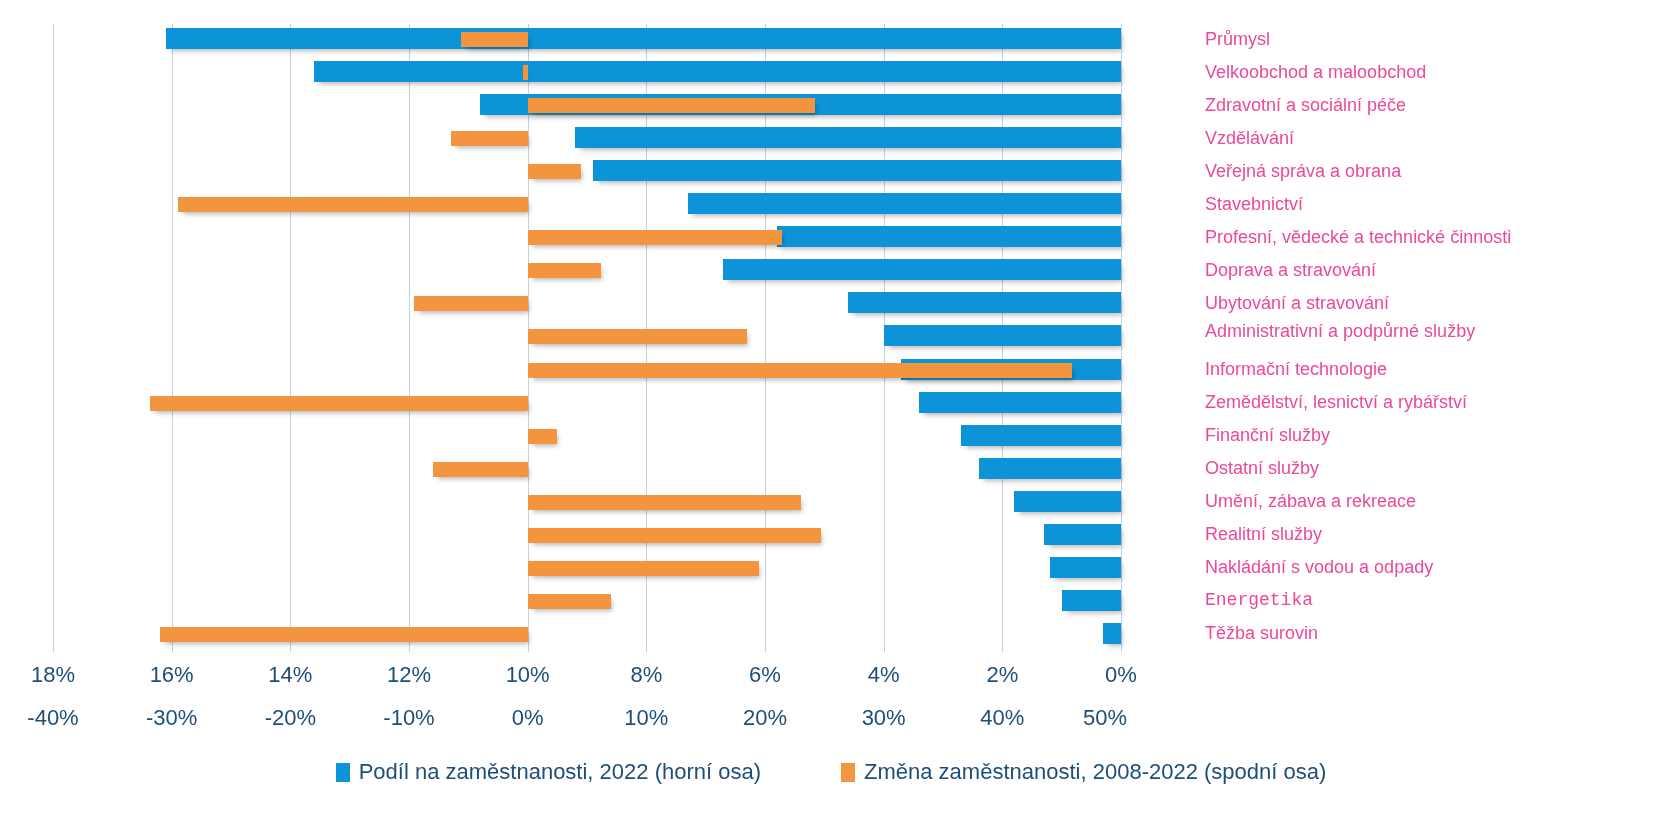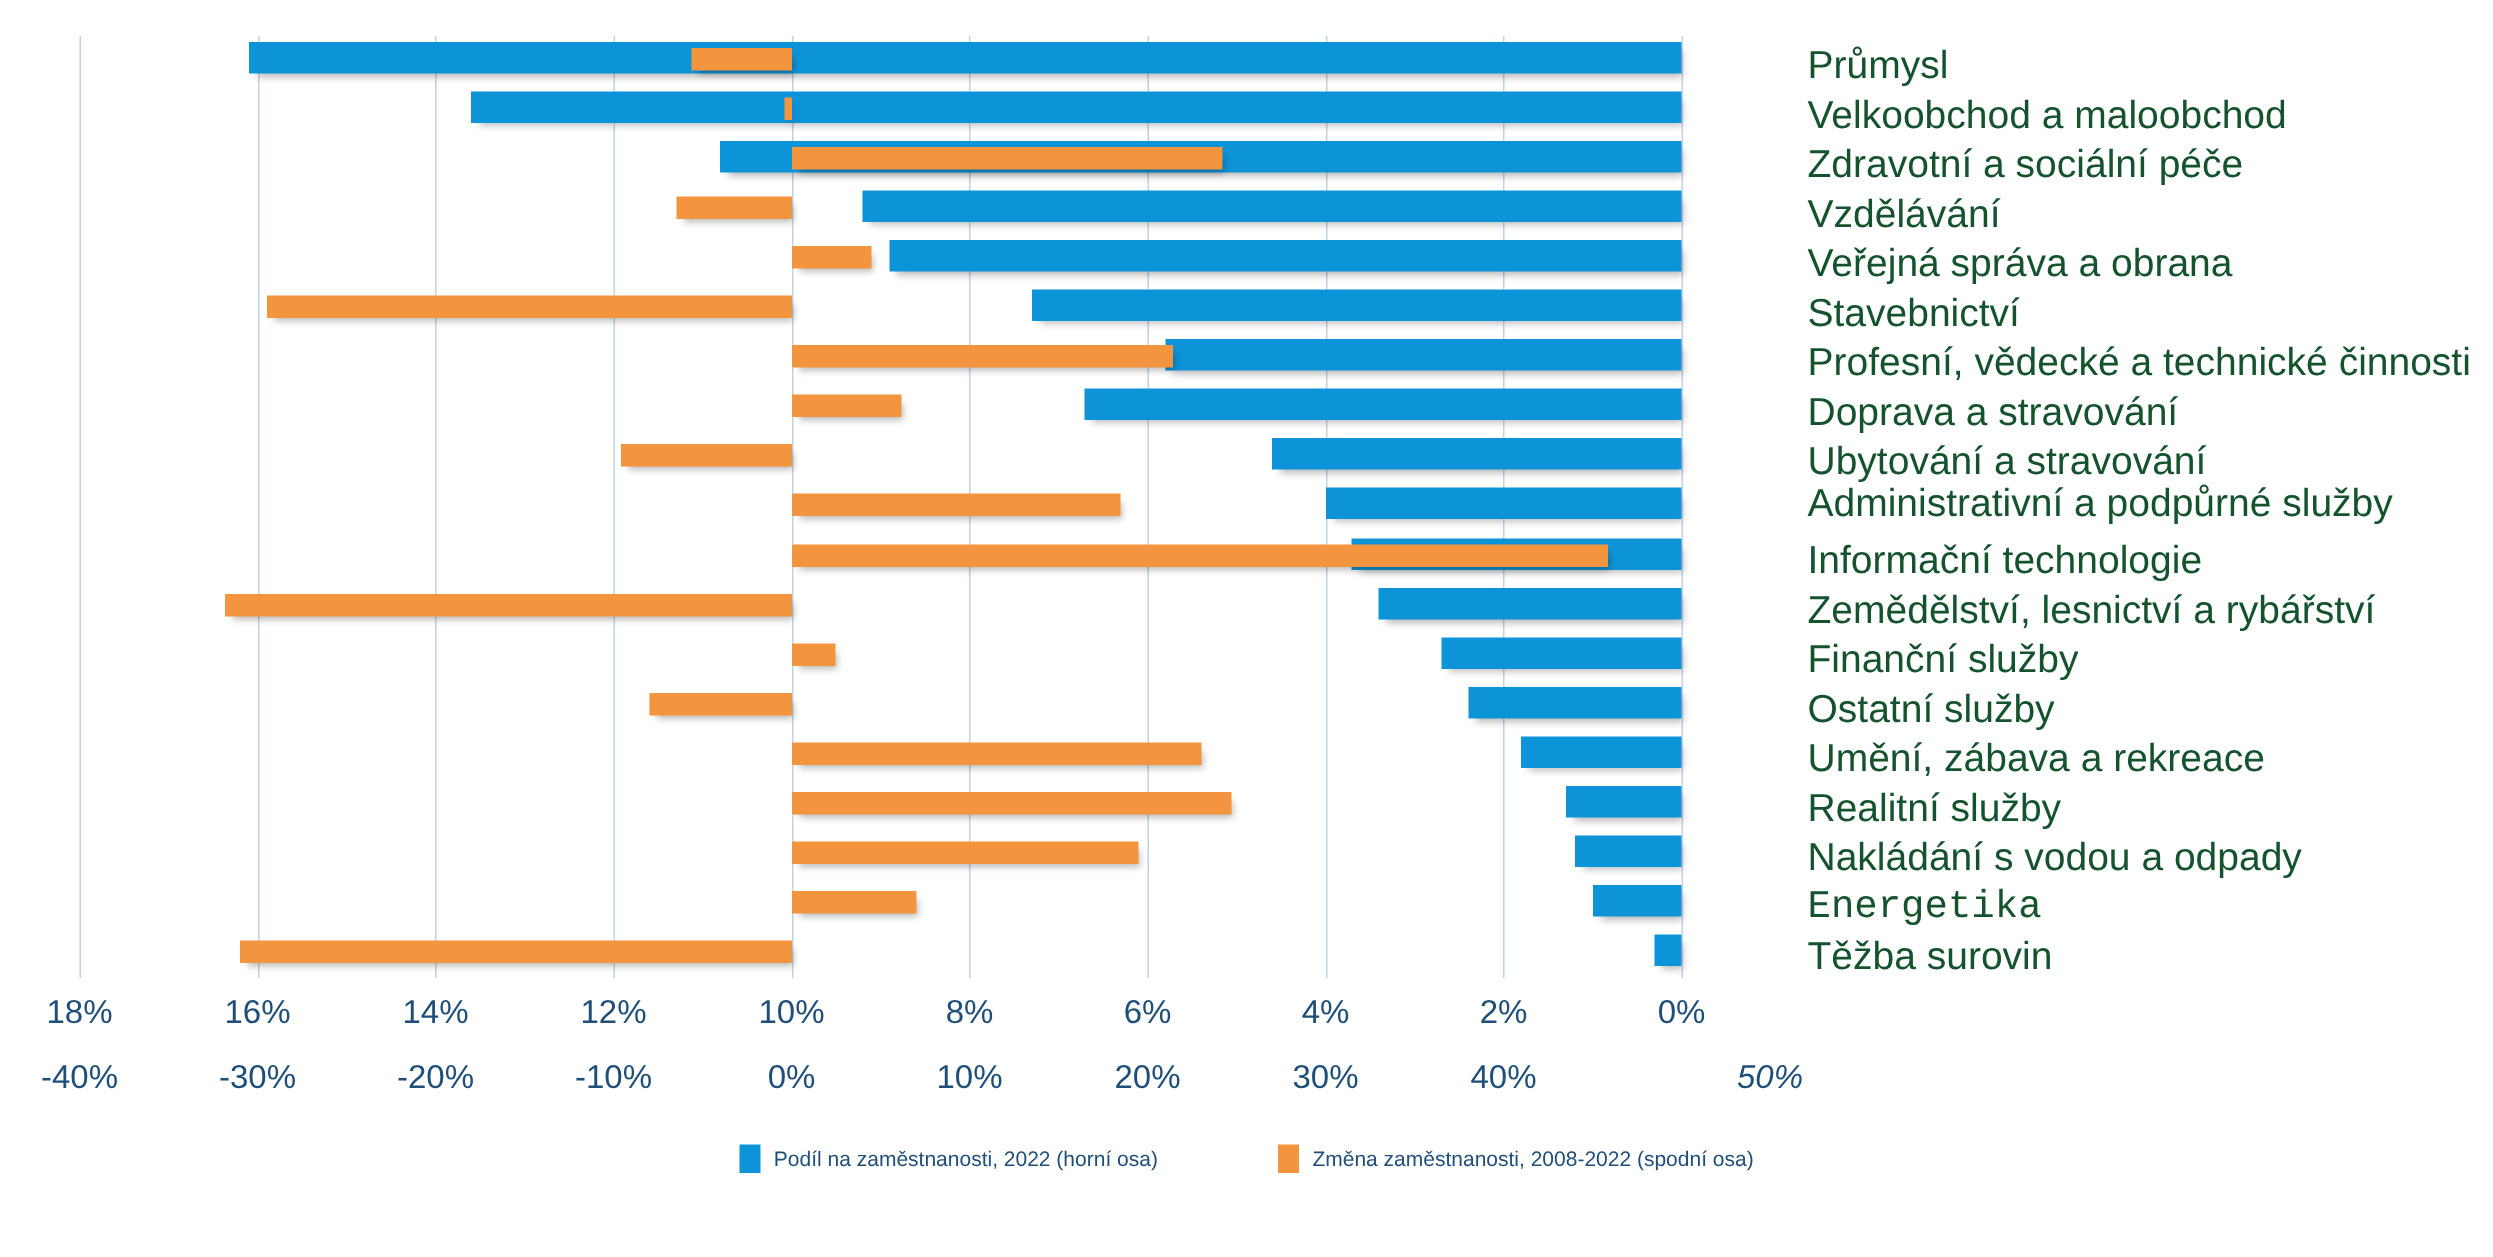--- a/index.html
+++ b/index.html
@@ -17,34 +17,34 @@
   .gridline{position:absolute;top:0;bottom:0;width:1px;background:#BFD3E6;}
 
   .rows{position:absolute;left:0;top:0;right:0;bottom:0;}
   .row{position:absolute;left:0;right:0;}
 
   .bar{position:absolute;box-shadow:3px 4px 5px -2px rgba(0,0,0,0.28);}
   .bar.blue{background:#0D93D7;}
   .bar.orange{background:#F3943E;}
 
   .cat-labels{position:absolute;left:1205px;top:24px;width:450px;height:628px;}
-  .cat{position:absolute;left:0;font-size:26px;color:#14532d;white-space:nowrap;line-height:1;}
+  .cat{position:absolute;left:0;font-size:18px;color:#ec4899;white-space:nowrap;line-height:1;}
 
   .axis{position:absolute;left:0;width:1662px;height:30px;}
   .axis .tick{position:absolute;font-size:22px;color:#1F4E79;transform:translateX(-50%);white-space:nowrap;}
   #axis-top{top:662px;}
   #axis-bottom{top:705px;}
 
   .legend{position:absolute;left:0;top:755px;width:1662px;height:34px;
           display:flex;justify-content:center;align-items:center;gap:80px;}
   .legend-item{display:flex;align-items:center;gap:9px;}
   .legend-swatch{width:14px;height:19px;display:block;}
   .legend-swatch.blue{background:#0D93D7;}
   .legend-swatch.orange{background:#F3943E;}
-  .legend-text{font-size:14px;color:#1F4E79;white-space:nowrap;}
+  .legend-text{font-size:22px;color:#1F4E79;white-space:nowrap;}
 </style>
 </head>
 <body>
 
 <div id="chart">
 
   <div class="plot" id="plot">
     <div id="gridlines">
         <div class="gridline" style="left: 0px;"></div>
         <div class="gridline" style="left: 118.667px;"></div>
@@ -174,21 +174,21 @@
   <div class="axis" id="axis-bottom">
       <span class="tick" style="left: 53px;">-40%</span>
       <span class="tick" style="left: 171.667px;">-30%</span>
       <span class="tick" style="left: 290.333px;">-20%</span>
       <span class="tick" style="left: 409px;">-10%</span>
       <span class="tick" style="left: 527.667px;">0%</span>
       <span class="tick" style="left: 646.333px;">10%</span>
       <span class="tick" style="left: 765px;">20%</span>
       <span class="tick" style="left: 883.667px;">30%</span>
       <span class="tick" style="left: 1002.33px;">40%</span>
-      <span class="tick" style="left: 1180px; font-style: italic;">50%</span>
+      <span class="tick" style="left: 1105px;">50%</span>
     </div>
 
   <div class="legend">
     <div class="legend-item">
       <span class="legend-swatch blue"></span>
       <span class="legend-text">Podíl na zaměstnanosti, 2022 (horní osa)</span>
     </div>
     <div class="legend-item">
       <span class="legend-swatch orange"></span>
       <span class="legend-text">Změna zaměstnanosti, 2008-2022 (spodní osa)</span>

